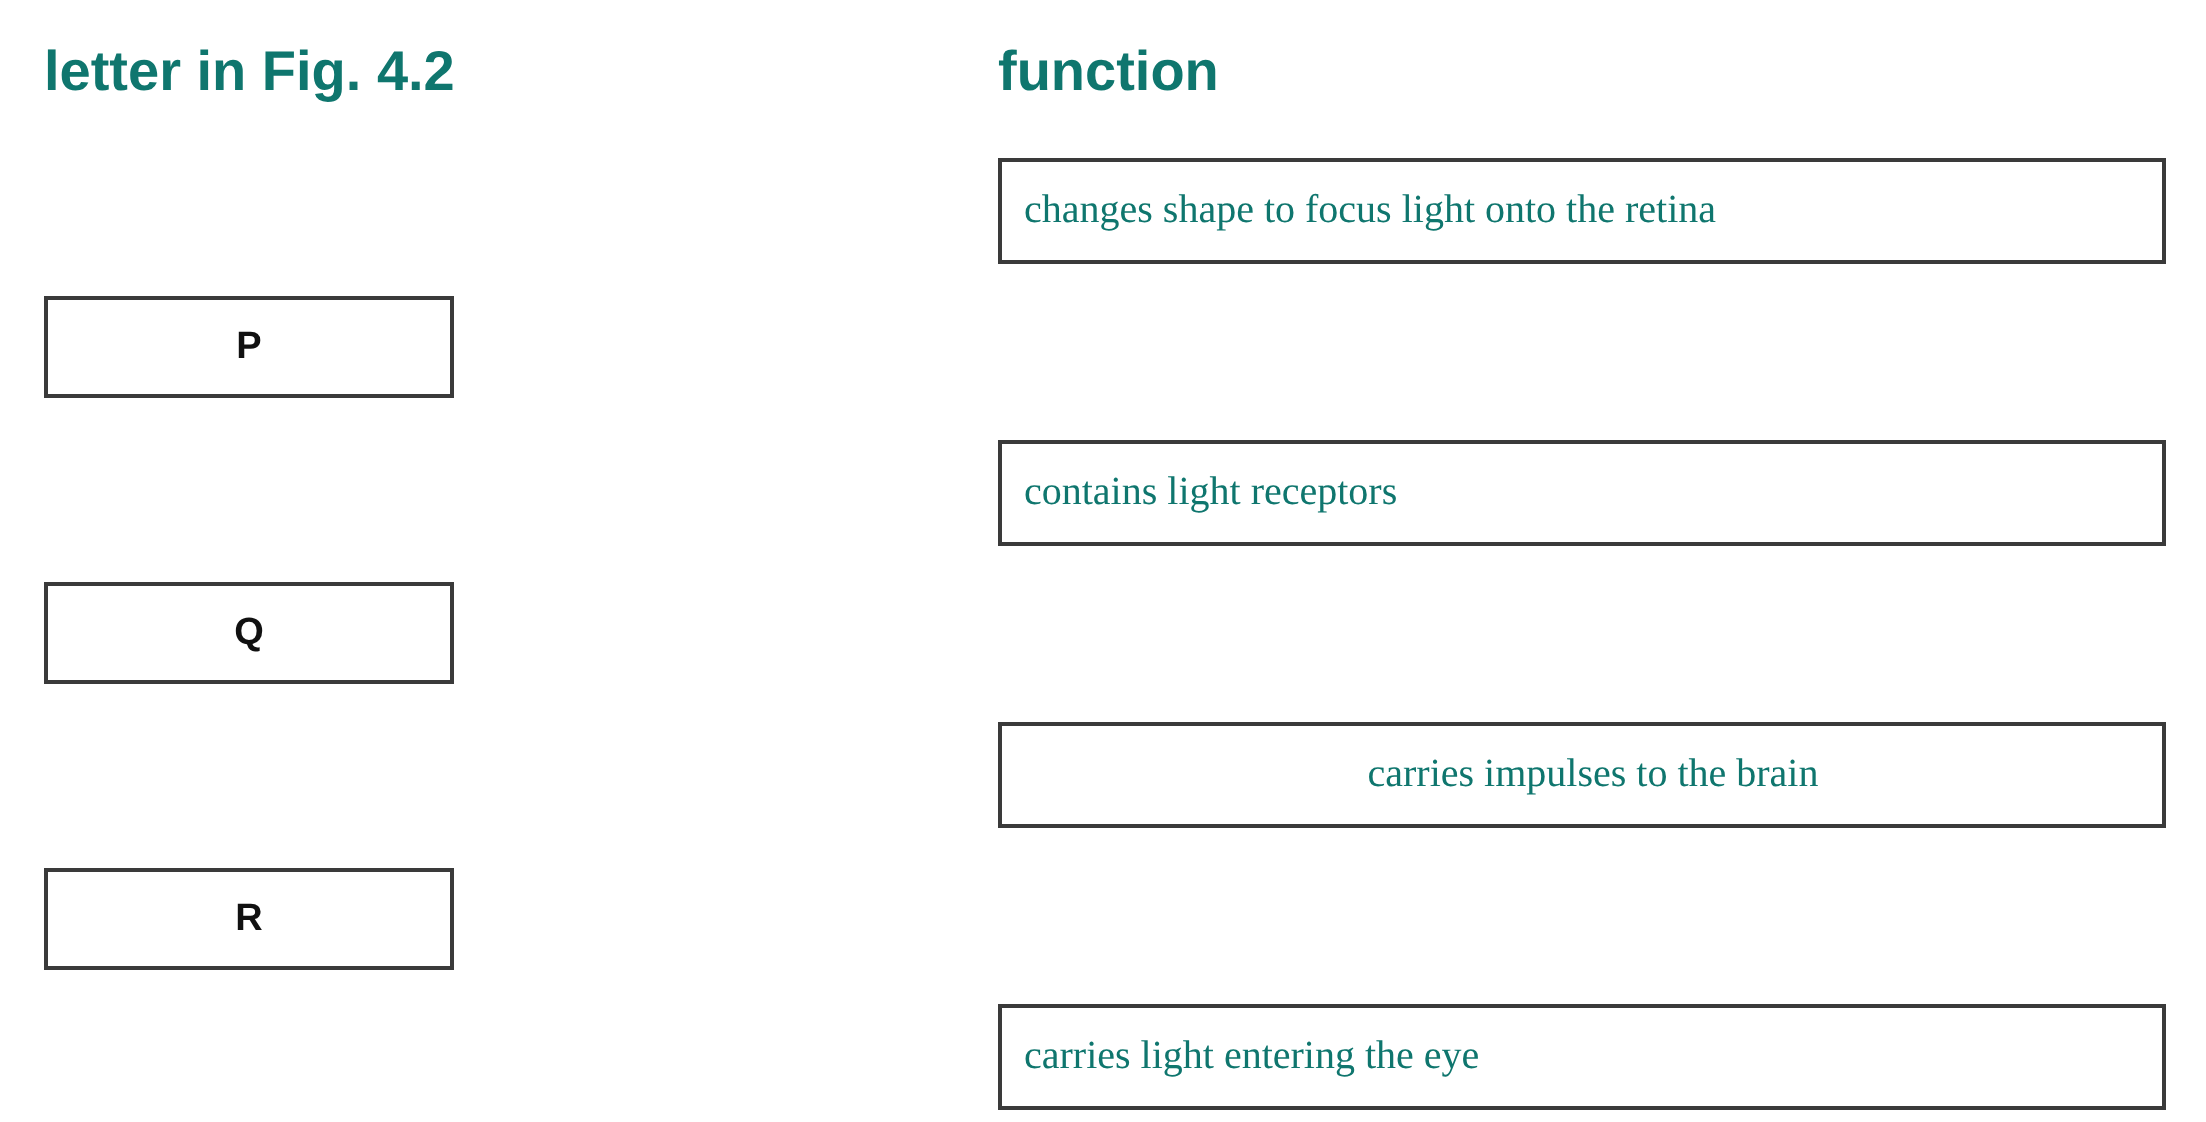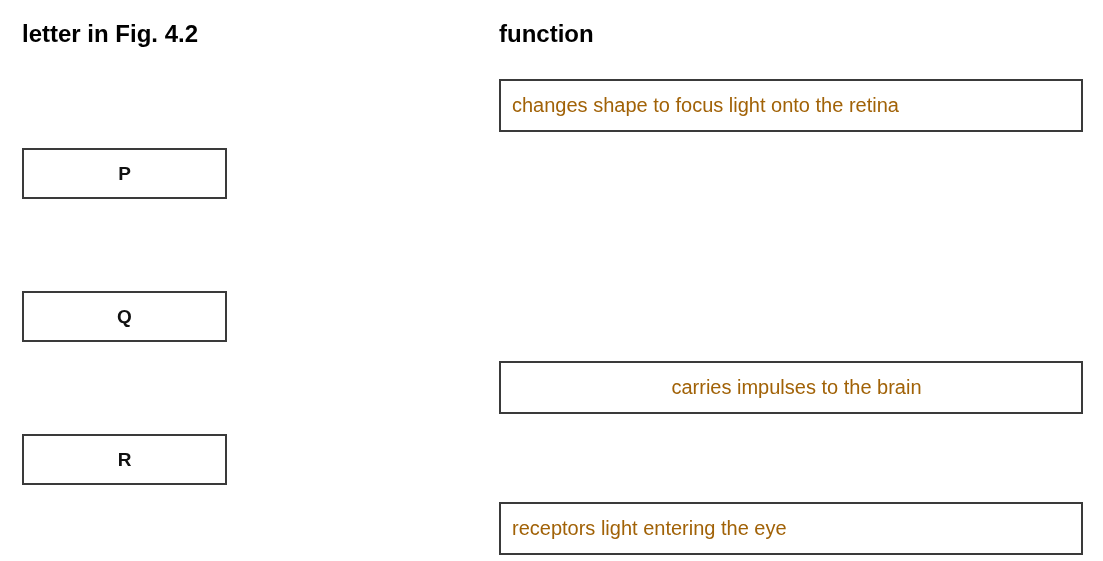--- a/index.html
+++ b/index.html
@@ -17,23 +17,23 @@
     position: relative;
     width: 1103px;
     height: 561px;
     background: #ffffff;
     overflow: hidden;
   }
 
   
   .col-heading {
     position: absolute;
-    font-size: 24px;
+    font-size: 28px;
     font-weight: bold;
-    color: #000000;
+    color: #0f766e;
     white-space: nowrap;
     line-height: 1;
   }
   #heading-left  { left: 22px;  top: 22px; }
   #heading-right { left: 499px; top: 22px; width: 584px; text-align: left; }
 
   
   .box {
     position: absolute;
     box-sizing: border-box;
@@ -65,22 +65,23 @@
   .function-box {
     left: 499px;
     width: 584px;
     height: 53px;
     justify-content: flex-start;
     padding-left: 11px;
   }
   .function-box .box-text {
     font-size: 20px;
     font-weight: normal;
-    color: #a16207;
+    color: #0f766e;
     white-space: nowrap;
+    font-family: Liberation Serif, serif;
   }
   #function-box-0 { top: 79px; }
   #function-box-1 { top: 220px; }
   #function-box-2 { top: 361px; justify-content: center; }
   #function-box-3 { top: 502px; }
 </style>
 </head>
 <body>
 
 <div id="page">
@@ -98,22 +99,25 @@
   </div>
 
   <div class="box letter-box" id="letter-box-2">
     <span class="box-text">R</span>
   </div>
 
   <div class="box function-box" id="function-box-0">
     <span class="box-text">changes shape to focus light onto the retina</span>
   </div>
 
+  <div class="box function-box" id="function-box-1">
+    <span class="box-text">contains light receptors</span>
+  </div>
 
   <div class="box function-box" id="function-box-2">
     <span class="box-text">carries impulses to the brain</span>
   </div>
 
   <div class="box function-box" id="function-box-3">
-    <span class="box-text">receptors light entering the eye</span>
+    <span class="box-text">carries light entering the eye</span>
   </div>
 
 </div>
 
 </body></html>

